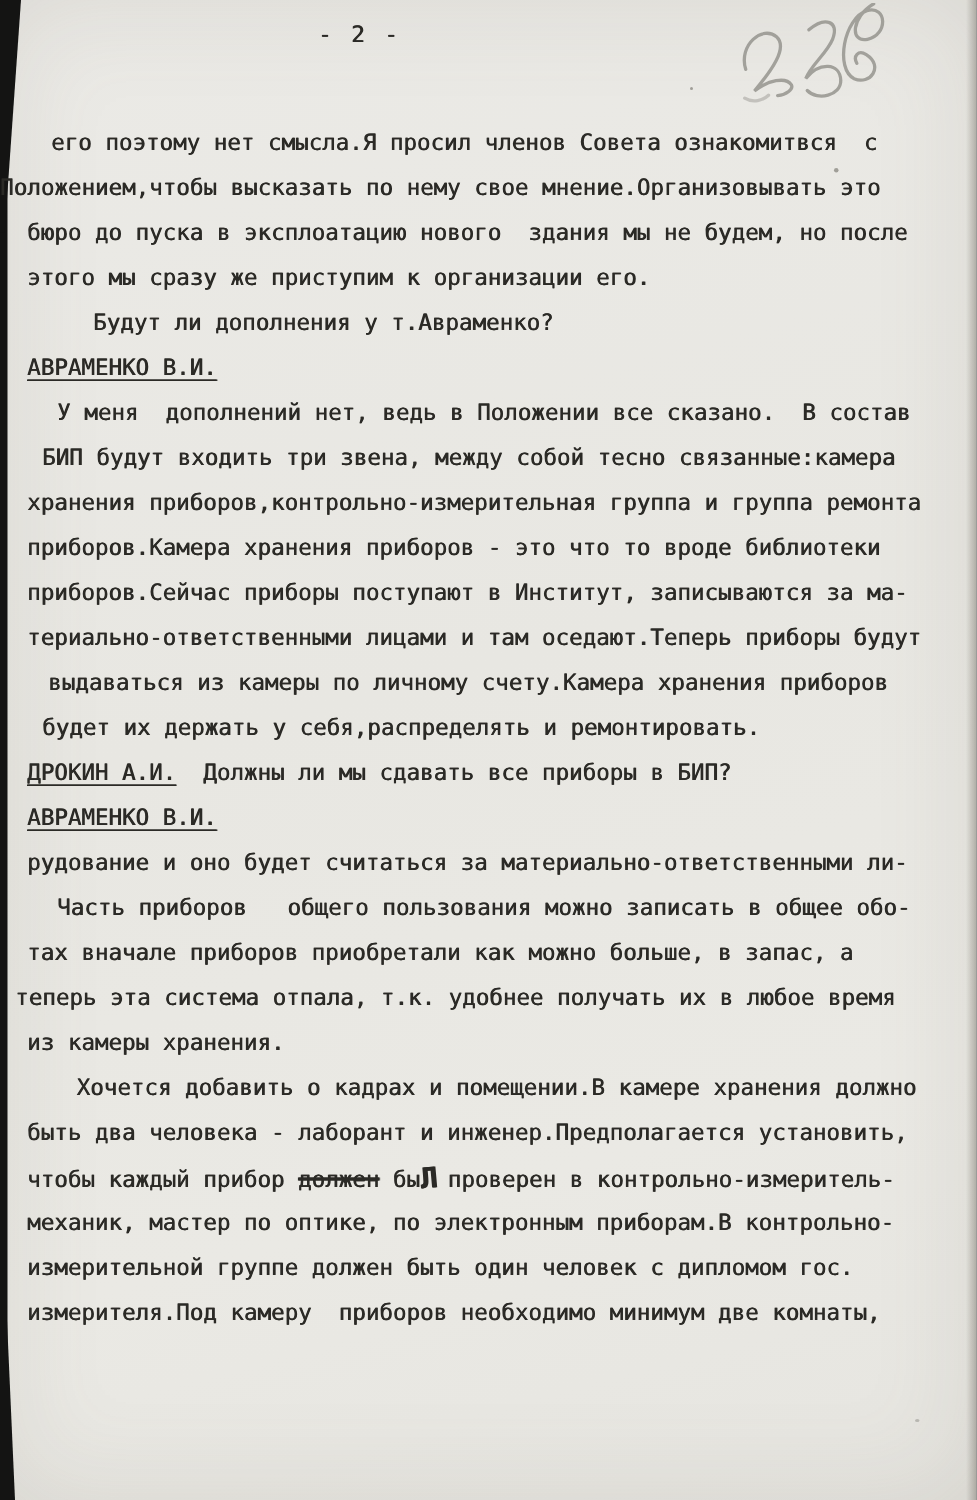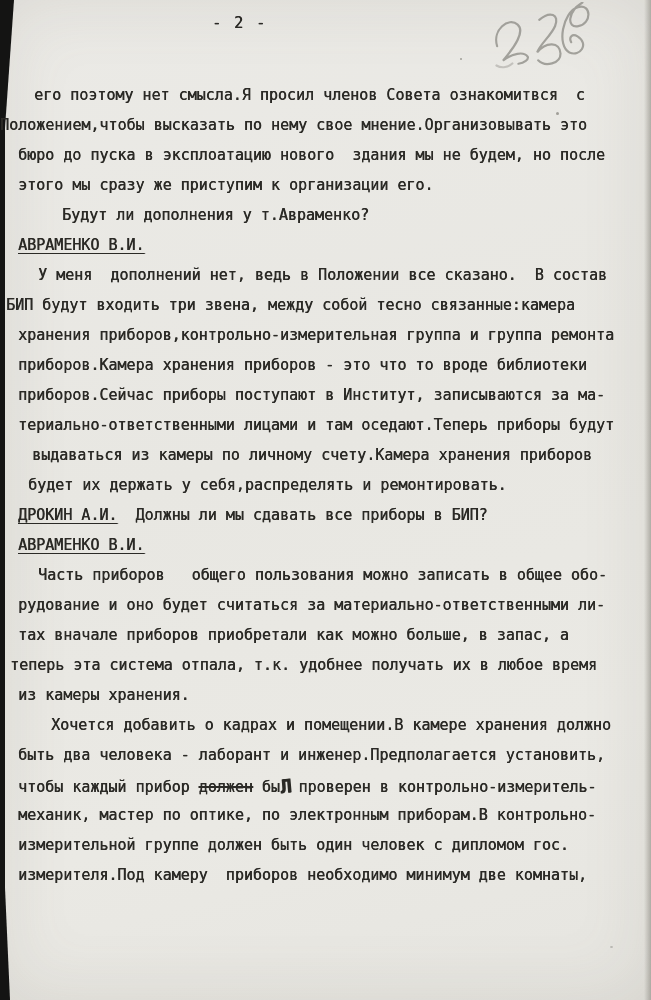--- a/index.html
+++ b/index.html
@@ -135,31 +135,31 @@
   </svg>
 
   <div class="typed-text">
       <div class="line" style="padding-left: 34px;"><span>его поэтому нет смысла.Я просил членов Совета ознакомитвся  с</span></div>
       <div class="line" style=""><span>Положением,чтобы высказать по нему свое мнение.Организовывать это</span></div>
       <div class="line" style="padding-left: 18px;"><span>бюро до пуска в эксплоатацию нового  здания мы не будем, но после</span></div>
       <div class="line" style="padding-left: 18px;"><span>этого мы сразу же приступим к организации его.</span></div>
       <div class="line" style="padding-left: 62px;"><span>Будут ли дополнения у т.Авраменко?</span></div>
       <div class="line" style="padding-left: 18px;"><span class="seg-underline">АВРАМЕНКО В.И.</span></div>
       <div class="line" style="padding-left: 38px;"><span>У меня  дополнений нет, ведь в Положении все сказано.  В состав</span></div>
-      <div class="line" style="padding-left: 6px;"><span>БИП будут входить три звена, между собой тесно связанные:камера</span></div>
+      <div class="line" style="padding-left: 28px;"><span>БИП будут входить три звена, между собой тесно связанные:камера</span></div>
       <div class="line" style="padding-left: 18px;"><span>хранения приборов,контрольно-измерительная группа и группа ремонта</span></div>
       <div class="line" style="padding-left: 18px;"><span>приборов.Камера хранения приборов - это что то вроде библиотеки</span></div>
       <div class="line" style="padding-left: 18px;"><span>приборов.Сейчас приборы поступают в Институт, записываются за ма-</span></div>
       <div class="line" style="padding-left: 18px;"><span>териально-ответственными лицами и там оседают.Теперь приборы будут</span></div>
       <div class="line" style="padding-left: 32px;"><span>выдаваться из камеры по личному счету.Камера хранения приборов</span></div>
       <div class="line" style="padding-left: 28px;"><span>будет их держать у себя,распределять и ремонтировать.</span></div>
       <div class="line" style="padding-left: 18px;"><span class="seg-underline">ДРОКИН А.И.</span><span>  Должны ли мы сдавать все приборы в БИП?</span></div>
       <div class="line" style="padding-left: 18px;"><span class="seg-underline">АВРАМЕНКО В.И.</span></div>
+      <div class="line" style="padding-left: 18px;"><span>рудование и оно будет считаться за материально-ответственными ли-</span></div>
       <div class="line" style="padding-left: 38px;"><span>Часть приборов   общего пользования можно записать в общее обо-</span></div>
-      <div class="line" style="padding-left: 18px;"><span>рудование и оно будет считаться за материально-ответственными ли-</span></div>
       <div class="line" style="padding-left: 18px;"><span>тах вначале приборов приобретали как можно больше, в запас, а</span></div>
       <div class="line" style="padding-left: 10px;"><span>теперь эта система отпала, т.к. удобнее получать их в любое время</span></div>
       <div class="line" style="padding-left: 18px;"><span>из камеры хранения.</span></div>
       <div class="line" style="padding-left: 51px;"><span>Хочется добавить о кадрах и помещении.В камере хранения должно</span></div>
       <div class="line" style="padding-left: 18px;"><span>быть два человека - лаборант и инженер.Предполагается установить,</span></div>
       <div class="line" style="padding-left: 18px;"><span>чтобы каждый прибор </span><span class="seg-strikethrough">должен</span><span> бы</span><span class="seg-overwrite">Л</span><span> проверен в контрольно-измеритель-</span></div>
       <div class="line" style="padding-left: 18px;"><span>механик, мастер по оптике, по электронным приборам.В контрольно-</span></div>
       <div class="line" style="padding-left: 18px;"><span>измерительной группе должен быть один человек с дипломом гос.</span></div>
       <div class="line" style="padding-left: 18px;"><span>измерителя.Под камеру  приборов необходимо минимум две комнаты,</span></div>
     </div>

